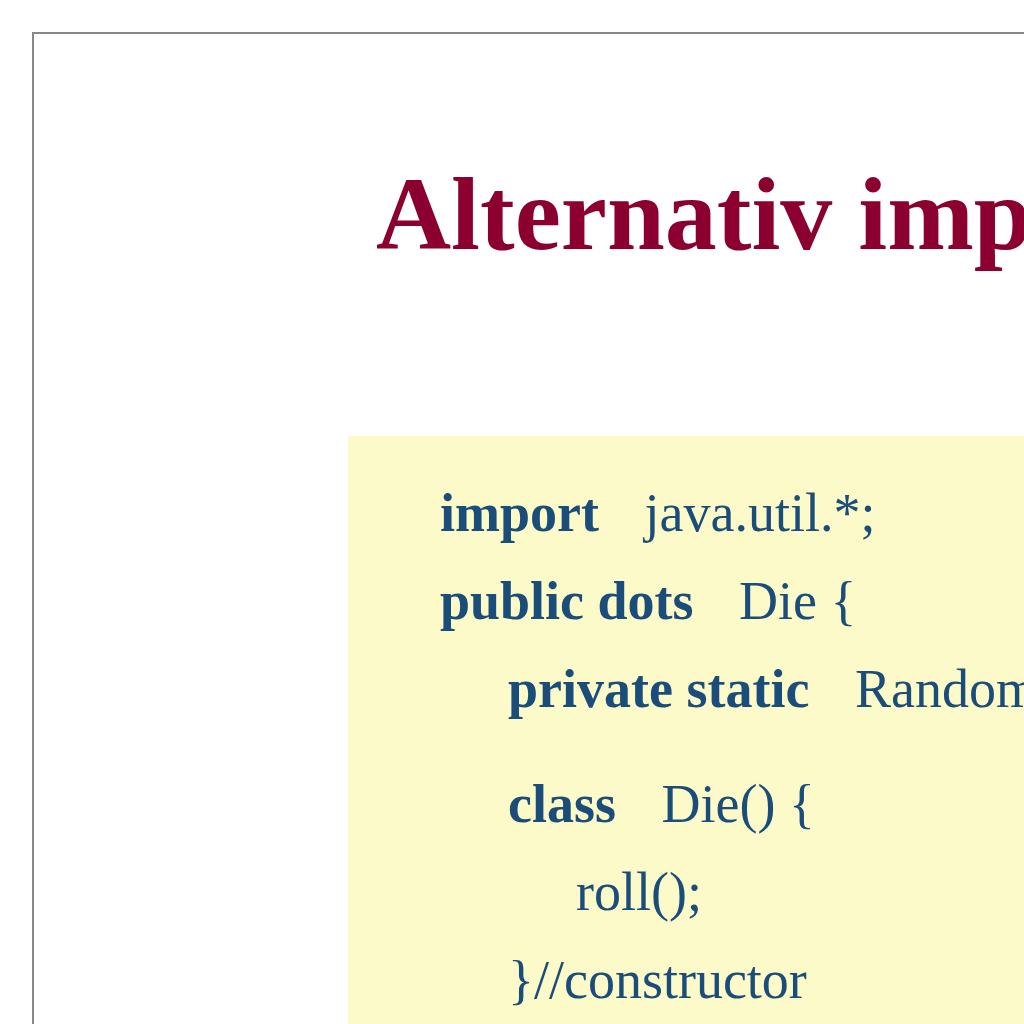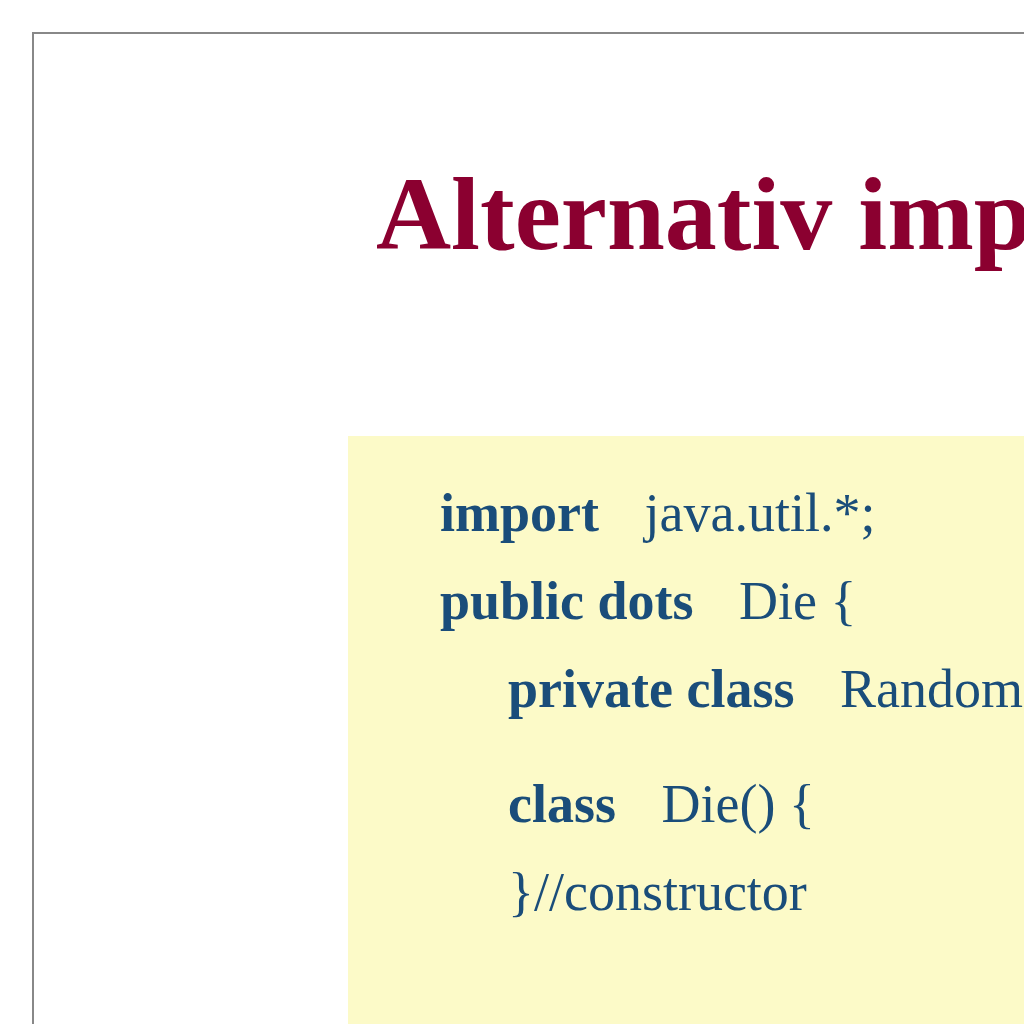--- a/index.html
+++ b/index.html
@@ -68,23 +68,26 @@
   <div class="title">Alternativ imp</div>
 
   <div class="code-box">
     <div class="code-line">
       <span class="kw">import</span><span> java.util.*;</span>
     </div>
     <div class="code-line">
       <span class="kw">public dots</span><span> Die {</span>
     </div>
     <div class="code-line indent1">
-      <span class="kw">private class</span><span> Random</span>
+      <span class="kw">private static</span><span> Random</span>
     </div>
     <div class="spacer"></div>
     <div class="code-line indent1">
       <span class="kw">class</span><span> Die() {</span>
+    </div>
+    <div class="code-line indent2">
+      <span>roll();</span>
     </div>
     <div class="code-line indent1">
       <span>}//constructor</span>
     </div>
   </div>
 </div>
 
 </body></html>

